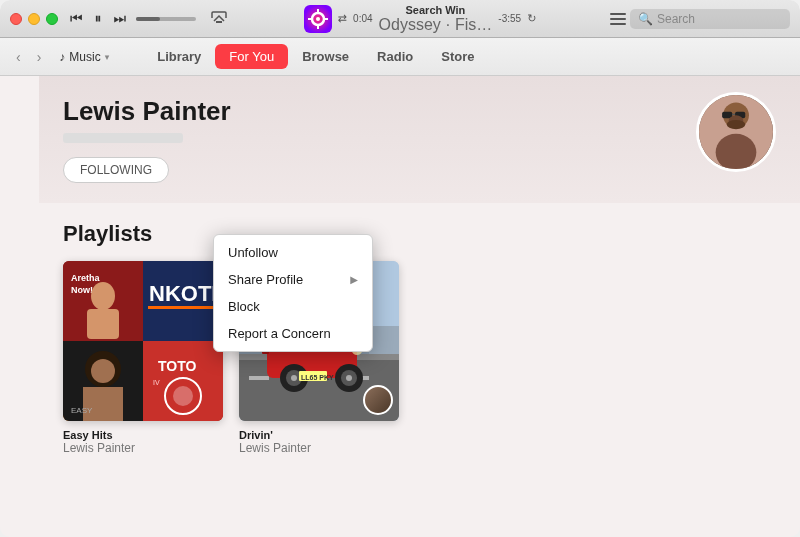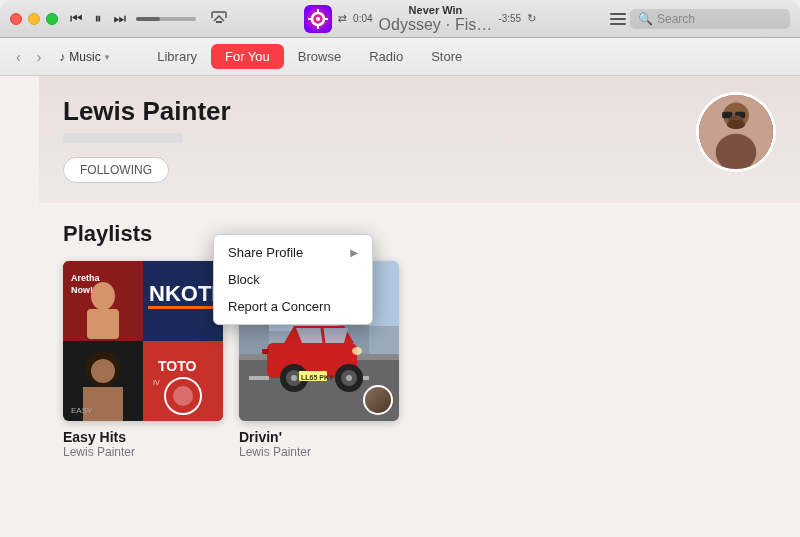--- a/index.html
+++ b/index.html
@@ -157,20 +157,21 @@
       margin-left: 20px;
     }
     .nav-tab {
       padding: 5px 14px;
       font-size: 13px;
       border: none;
       background: none;
       cursor: pointer;
       color: #555;
       border-radius: 6px;
+      font-weight: bold;
     }
     .nav-tab.active {
       background: #fc3c44;
       color: white;
       font-weight: 500;
     }
 
     
     .main-content {
       background: #f5f0f0;
@@ -283,21 +284,21 @@
     .playlist-artwork {
       width: 160px;
       height: 160px;
       border-radius: 6px;
       overflow: hidden;
       margin-bottom: 8px;
       position: relative;
       box-shadow: 0 2px 8px rgba(0,0,0,0.2);
     }
     .playlist-title {
-      font-size: 14px;
+      font-size: 11px;
       font-weight: 600;
       color: #1a1a1a;
     }
     .playlist-artist {
       font-size: 12px;
       color: #777;
     }
 
     
     .artwork-grid {
@@ -417,21 +418,21 @@
         <line x1="20" y1="14" x2="24" y2="14" stroke="white" stroke-width="2"></line>
         <line x1="14" y1="20" x2="14" y2="24" stroke="white" stroke-width="2"></line>
         <line x1="8" y1="14" x2="4" y2="14" stroke="white" stroke-width="2"></line>
       </svg>
     </div>
     <span style="font-size:11px;color:#555;">⇄</span>
     <div class="np-info">
       <span class="np-time">0:04</span>
     </div>
     <div style="display:flex;flex-direction:column;align-items:center;">
-      <span class="np-title">Never Win</span>
+      <span class="np-title">Search Win</span>
       <span class="np-sub">Odyssey · Fis…</span>
     </div>
     <span class="np-time">-3:55</span>
     <span style="font-size:11px;color:#555;">↻</span>
   </div>
 
   <div class="list-icon">
     <span></span>
     <span></span>
     <span></span>
@@ -485,20 +486,23 @@
           <ellipse cx="40" cy="62" rx="22" ry="20" fill="#7B5040"></ellipse>
 
           <ellipse cx="40" cy="32" rx="10" ry="5" fill="#5A3820"></ellipse>
         </svg>
       </div>
     </div>
 
     
     <div class="context-menu">
       <div class="context-item">
+        <span>Unfollow</span>
+      </div>
+      <div class="context-item">
         <span>Share Profile</span>
         <span class="arrow">▶</span>
       </div>
       <div class="context-item">
         <span>Block</span>
       </div>
       <div class="context-item">
         <span>Report a Concern</span>
       </div>
     </div>

